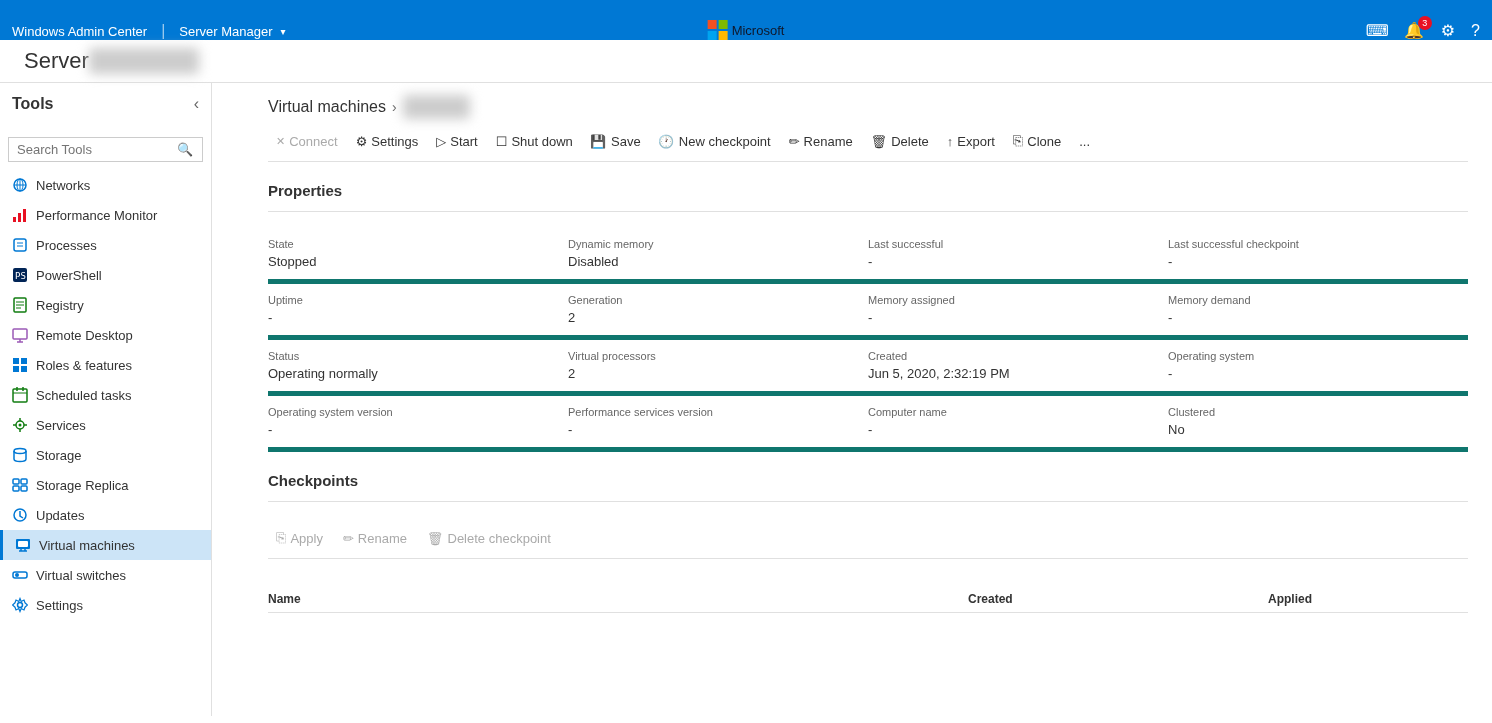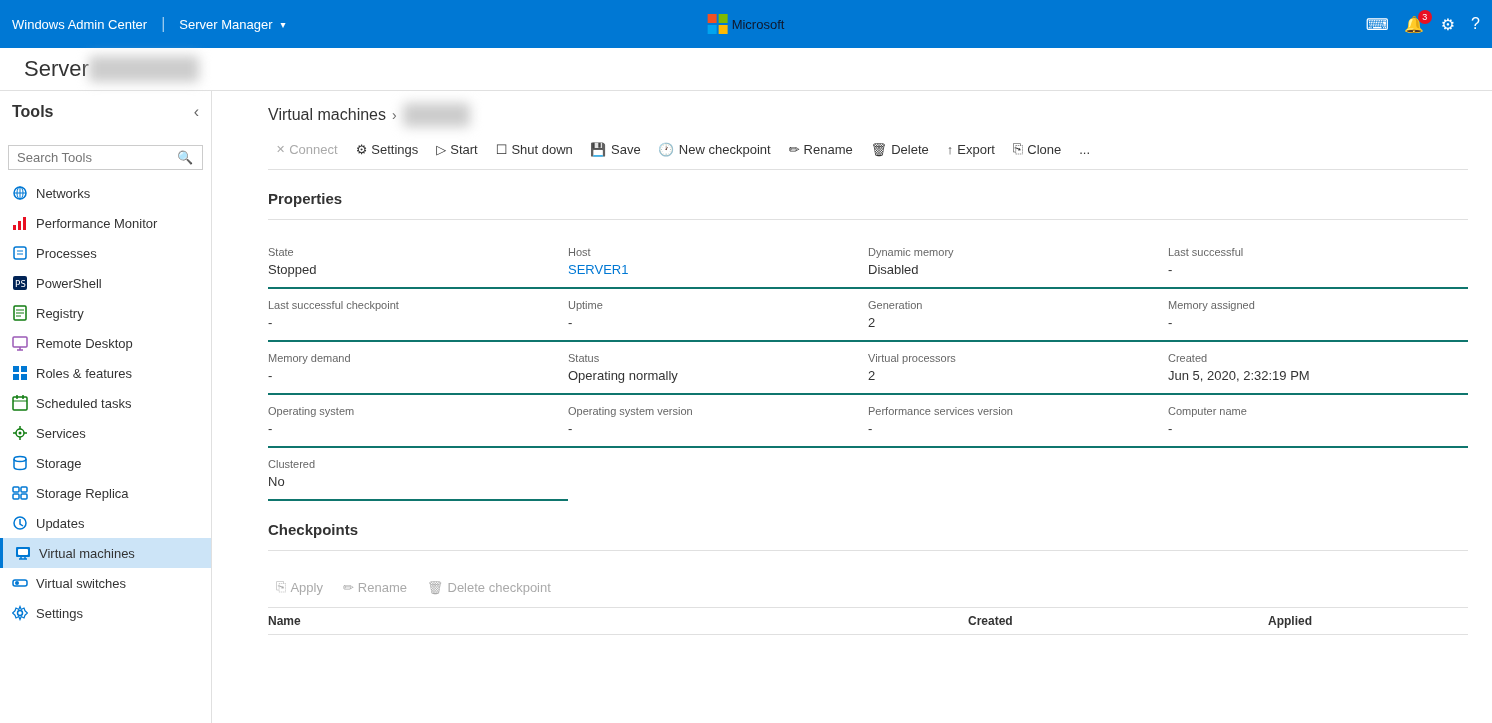--- a/index.html
+++ b/index.html
@@ -1,23 +1,23 @@
 <!DOCTYPE html>
 <html><head>
   <meta charset="utf-8">
   <style>
     * { box-sizing: border-box; margin: 0; padding: 0; }
     body { font-family: 'Segoe UI', Arial, sans-serif; font-size: 13px; color: #333; background: #fff; overflow: hidden; }
 
     
     .topbar {
       background: #0078d4;
-      height: 48px;
-      display: flex;
-      align-items: center;
+      height: 40px;
+      display: flex;
+      align-items: flex-end;
       padding: 0 12px;
       color: #fff;
       position: relative;
     }
     .topbar-left { display: flex; align-items: center; gap: 8px; }
     .topbar-app-name { font-size: 13px; font-weight: 400; color: #fff; }
     .topbar-separator { color: rgba(255,255,255,0.6); margin: 0 6px; font-size: 16px; }
     .topbar-server-manager { display: flex; align-items: center; gap: 8px; font-size: 13px; font-weight: 400; cursor: pointer; }
     .topbar-center { position: absolute; left: 50%; transform: translateX(-50%); display: flex; align-items: center; gap: 4px; }
     .ms-logo { display: flex; gap: 2px; width: 20px; height: 20px; }
@@ -137,21 +137,21 @@
     .properties-section { padding: 20px 24px; }
     .section-title { font-size: 15px; font-weight: 600; color: #333; margin-bottom: 12px; }
     .section-divider { border: none; border-top: 1px solid #e0e0e0; margin-bottom: 16px; }
     .properties-grid {
       display: grid;
       grid-template-columns: repeat(4, 1fr);
       gap: 0;
     }
     .prop-cell {
       padding: 10px 12px 10px 0;
-      border-bottom: 2px solid #0f766e;
+      border-bottom: 5px solid #0f766e;
     }
     .prop-label { font-size: 11px; color: #666; margin-bottom: 4px; }
     .prop-value { font-size: 13px; color: #333; font-weight: 400; }
     .prop-value.link { color: #0078d4; cursor: pointer; text-decoration: none; }
 
     
     .checkpoints-section { padding: 0 24px 20px 24px; }
     .checkpoints-toolbar {
       display: flex;
       align-items: center;
@@ -159,21 +159,21 @@
       padding: 8px 0;
       border-bottom: 1px solid #e0e0e0;
       margin-bottom: 0;
     }
     .checkpoints-table-header {
       display: grid;
       grid-template-columns: 1fr 300px 200px;
       padding: 6px 0;
       border-bottom: 1px solid #e0e0e0;
     }
-    .table-col-header { font-size: 12px; color: #333; font-weight: 600; }
+    .table-col-header { font-size: 12px; color: #333; font-weight: 600; margin-top: 27px; }
 
     
     ::-webkit-scrollbar { width: 6px; }
     ::-webkit-scrollbar-thumb { background: #ccc; border-radius: 3px; }
 
     
     .blurred { filter: blur(6px); background: #ccc; border-radius: 3px; display: inline-block; color: transparent; user-select: none; }
   </style>
 </head>
 <body>
@@ -444,24 +444,20 @@
 
     <div class="properties-section">
       <div class="section-title">Properties</div>
       <hr class="section-divider">
       <div class="properties-grid" id="props-grid">
       <div class="prop-cell">
             <div class="prop-label">State</div>
             <div class="prop-value">Stopped</div>
           </div>
           <div class="prop-cell">
-            <div class="prop-label">Host</div>
-            <div class="prop-value link">SERVER1</div>
-          </div>
-          <div class="prop-cell">
             <div class="prop-label">Dynamic memory</div>
             <div class="prop-value">Disabled</div>
           </div>
           <div class="prop-cell">
             <div class="prop-label">Last successful</div>
             <div class="prop-value">-</div>
           </div>
           <div class="prop-cell">
             <div class="prop-label">Last successful checkpoint</div>
             <div class="prop-value">-</div>

